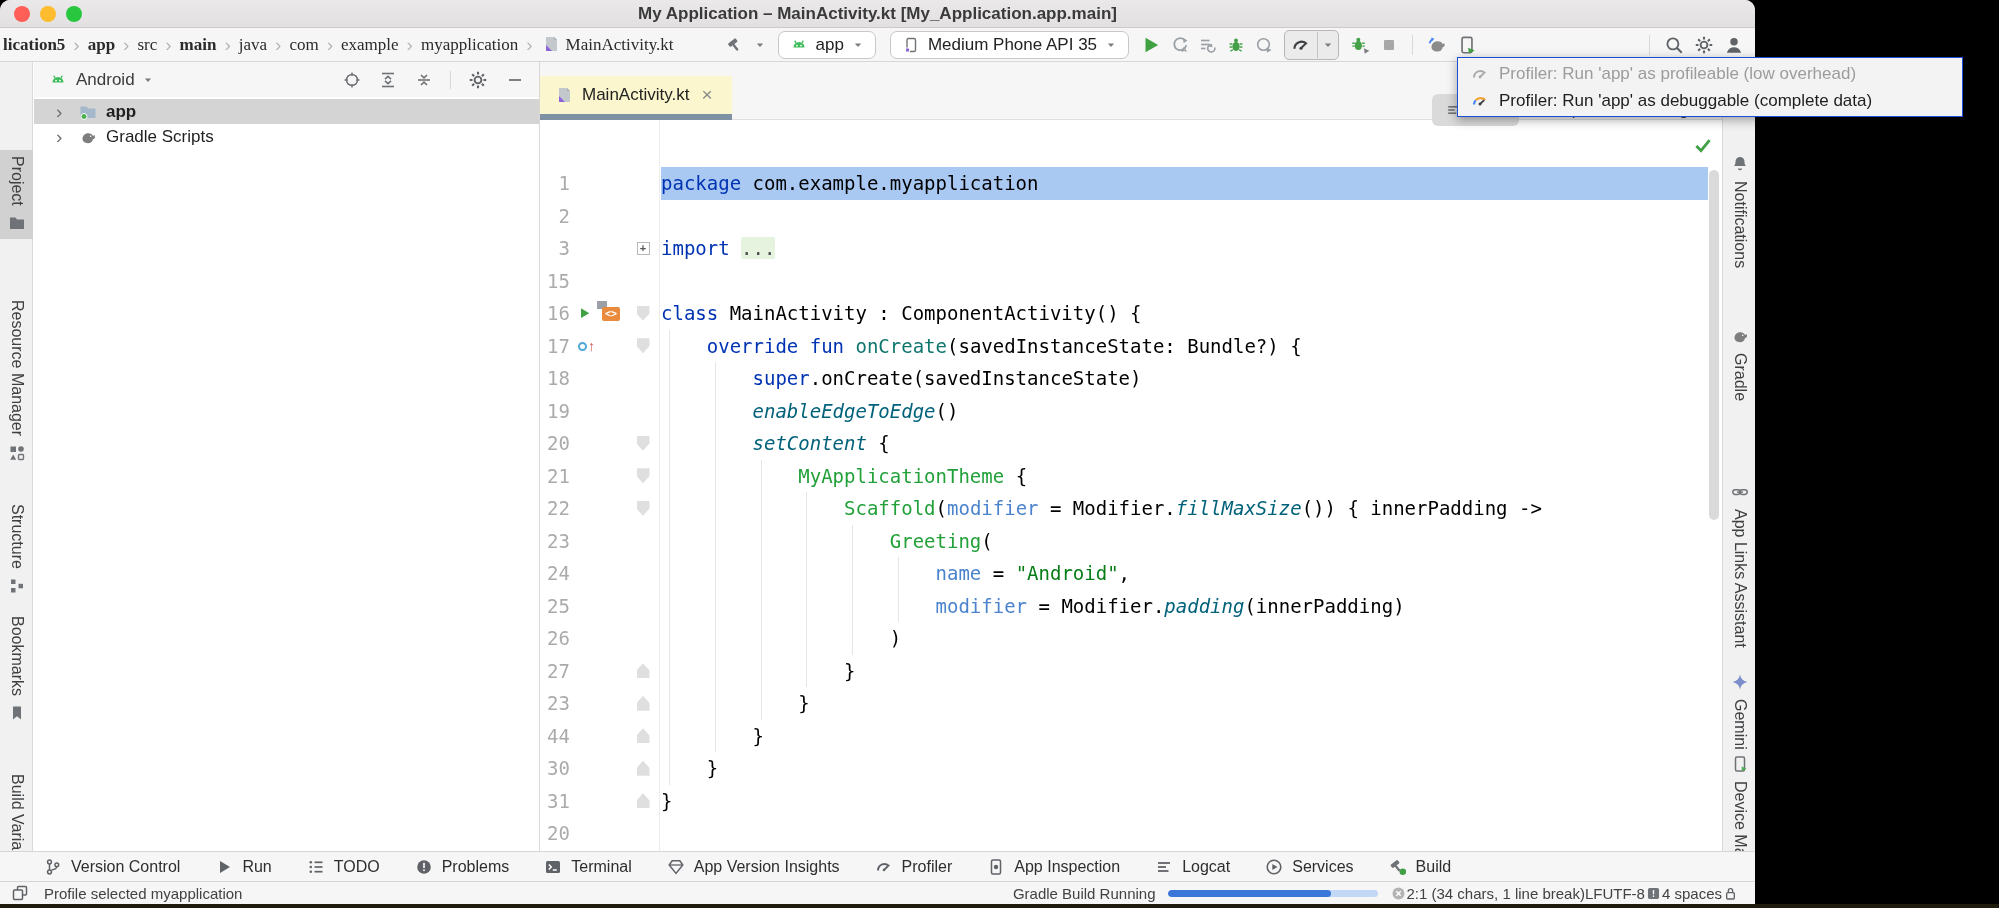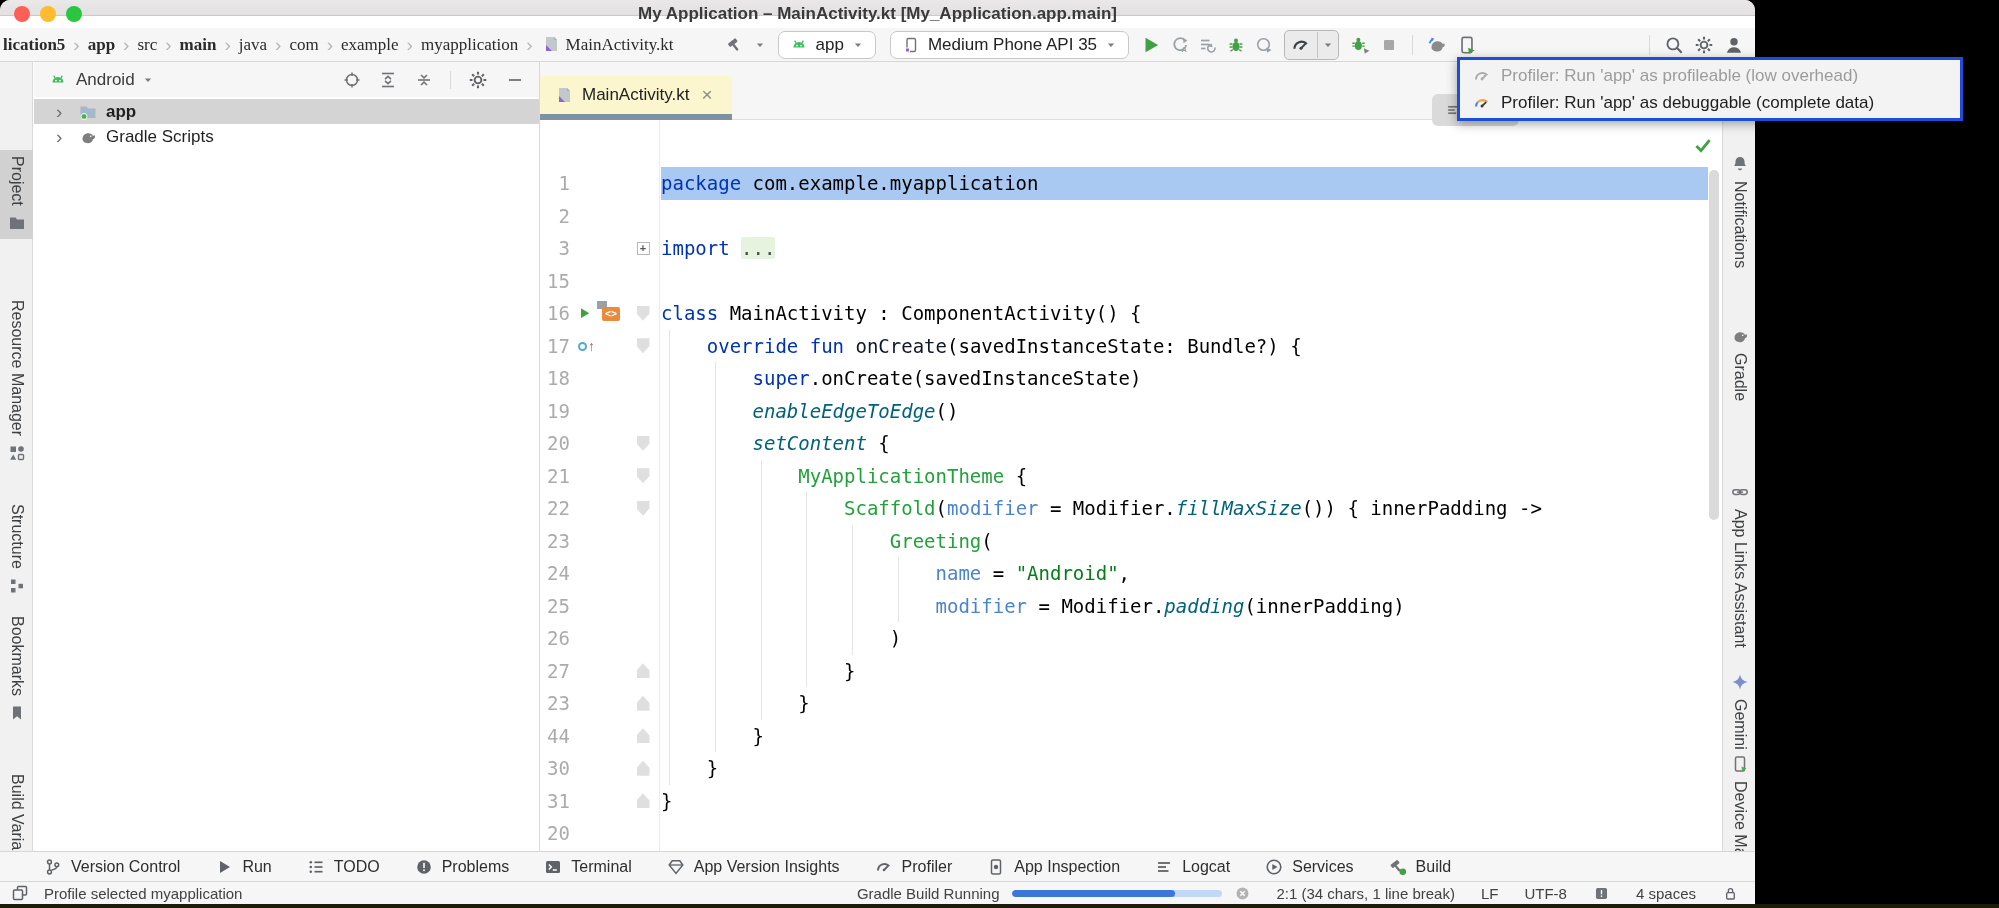--- a/index.html
+++ b/index.html
@@ -3,21 +3,21 @@
 <meta charset="utf-8">
 <style>
   * { margin:0; padding:0; box-sizing:border-box; }
   html,body { width:1999px; height:908px; background:#000; overflow:hidden;
     font-family:"Liberation Sans", sans-serif; -webkit-font-smoothing:antialiased; }
 
   .window { position:absolute; left:0; top:0; width:1755px; height:904px; background:#fff;
     border-top-left-radius:10px; border-top-right-radius:10px; overflow:hidden; }
 
   
-  .titlebar { position:absolute; left:0; top:0; width:100%; height:16px;
+  .titlebar { position:absolute; left:0; top:0; width:100%; height:28px;
     background:linear-gradient(#EAE8E9,#E2E0E1); border-bottom:1px solid #CBC9CA; }
   .traffic { position:absolute; left:14px; top:6px; display:flex; gap:10px; }
   .tl { width:16px; height:16px; border-radius:50%; }
   .tl.red{background:#FF5F57}.tl.yellow{background:#FEBC2E}.tl.green{background:#29C73F}
   .title { position:absolute; left:0; right:0; top:0; height:28px; line-height:28px;
     text-align:center; font-size:17px; font-weight:bold; color:#3A3A3A; }
 
   
   .toolbar { position:absolute; left:0; top:28px; width:100%; height:34px; background:#F7F6F6;
     border-bottom:1px solid #D8D7D7; display:flex; align-items:center; padding:0 6px 0 2px; }
@@ -88,21 +88,21 @@
   .fold-close { width:13px; height:15px; background:#DFDFDF;
     clip-path:polygon(50% 0,100% 48%,100% 100%,0 100%,0 48%); }
   .fold-plus { width:13px; height:13px; border:1px solid #B8B8B8; background:#fff; color:#555;
     font:600 11px/11px "Liberation Sans",sans-serif; text-align:center; }
 
   .code { position:absolute; left:121px; top:0; right:0; height:100%; padding-top:47px;
     font:19px/32.5px "DejaVu Sans Mono", monospace; white-space:pre; overflow:hidden; }
   .c-row { height:32.5px; position:relative; z-index:1; cursor:text; }
   .sel-line { position:absolute; left:0; right:14px; height:32.5px; background:#A9C8F2; z-index:0; }
   .guide { position:absolute; width:1px; background:#E5E5E5; z-index:0; }
-  .tk-kw{color:#0033B3} .tk-pl{color:#000} .tk-decl{color:#0f172a}
+  .tk-kw{color:#0033B3} .tk-pl{color:#000} .tk-decl{color:#0f766e}
   .tk-call{color:#00627A;font-style:italic} .tk-comp{color:#22A13A}
   .tk-narg{color:#4B83CD} .tk-str{color:#067D17}
   .tk-fold{background:#E5F3DF;color:#4B4B4B;border-radius:2px}
   .ed-check { position:absolute; right:8px; top:14px; }
   .ed-scroll { position:absolute; right:3px; top:50px; width:10px; height:350px; background:#DADADA;
     border-radius:5px; }
 
   .compose-ic { position:relative; width:25px; height:21px; display:inline-block; }
   .compose-ic .sq { position:absolute; left:1px; top:0; width:10px; height:8px; background:#9AA0A6; }
   .compose-ic .or { position:absolute; left:6px; top:6px; width:18px; height:14px; background:#E98A3C;
@@ -114,28 +114,28 @@
 
   
   .bottombar { position:absolute; left:0; top:851px; width:100%; height:30px; background:#F7F6F6;
     border-top:1px solid #D7D6D6; display:flex; align-items:center; padding-left:26px; }
   .bb-item { display:flex; align-items:center; gap:8px; padding:0 17px; font-size:16px;
     color:#2E2E2E; height:100%; cursor:pointer; white-space:nowrap; }
 
   .statusbar { position:absolute; left:0; top:881px; width:100%; height:23px; background:#F7F6F6;
     border-top:1px solid #D7D6D6; display:flex; align-items:center; font-size:15px; color:#424242; }
   .sb-left { display:flex; align-items:center; gap:14px; padding-left:10px; }
-  .sb-right { margin-left:auto; display:flex; align-items:center; gap:26px; padding-right:16px; }
+  .sb-right { margin-left:auto; display:flex; align-items:center; padding-right:16px; }
   .progress { display:flex; align-items:center; gap:12px; }
   .track { width:210px; height:7px; background:#C2D8F6; border-radius:4px; overflow:hidden; }
   .fill { width:78%; height:100%; background:#3B76D9; border-radius:4px; }
 
   
   .popup { position:absolute; left:1457px; top:57px; width:506px; background:#F4F3F3;
-    border:3px solid #1d4ed8; box-shadow:0 3px 10px rgba(0,0,0,.35); z-index:50; padding:2px 0; }
+    border:1px solid #1d4ed8; box-shadow:0 3px 10px rgba(0,0,0,.35); z-index:50; padding:2px 0; }
   .pop-item { display:flex; align-items:center; gap:9px; height:27px; padding:0 12px;
     font-size:17px; color:#1E1E1E; cursor:pointer; white-space:nowrap; }
   .pop-item.disabled { color:#9C9C9C; }
 
   .desktop-strip { position:absolute; left:0; top:904px; width:100%; height:4px; background:#1E1B0C; }
 </style>
 </head>
 <body>
 
 <div class="window">

